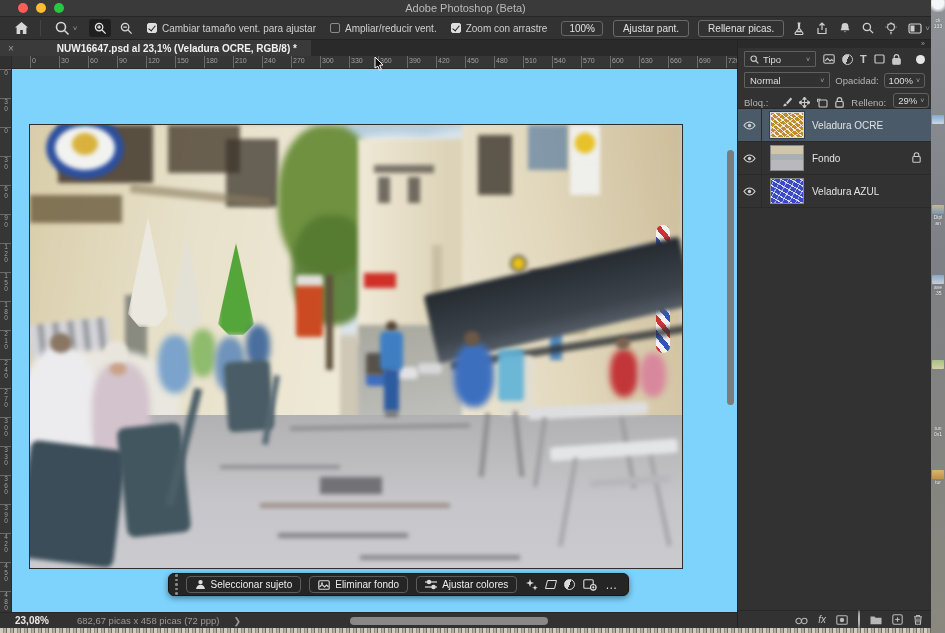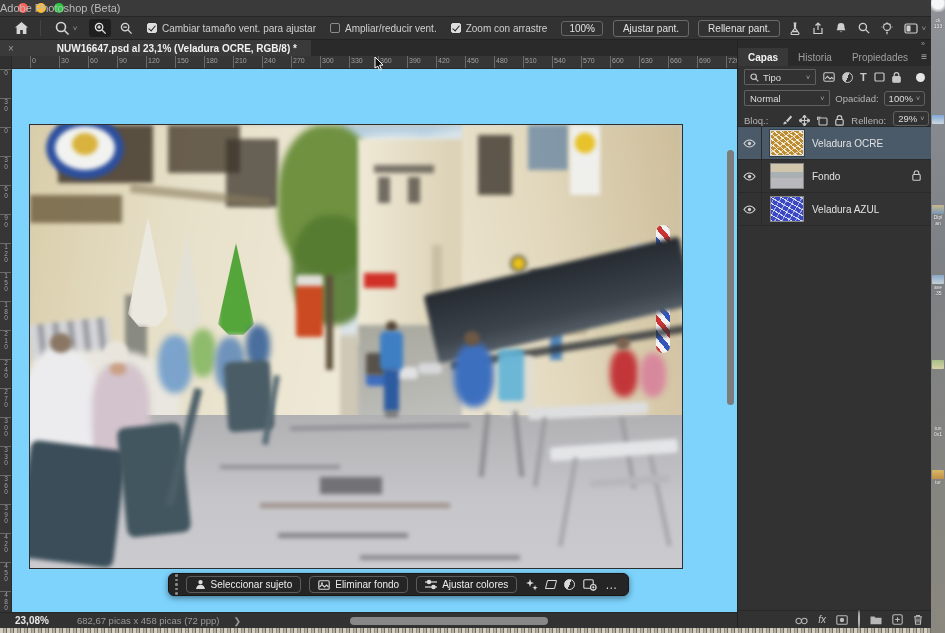--- a/index.html
+++ b/index.html
@@ -18,21 +18,21 @@
   .desktop-bottom { position:absolute; left:0; bottom:0; width:931px; height:5px;
     background:repeating-linear-gradient(90deg,#d2cdbf 0 3px,#8f8a80 3px 4px,#b5b0a4 4px 6px,#6f6a62 6px 7px); }
 
   
   .window { position:absolute; left:0; top:0; width:931px; height:628px; display:flex; flex-direction:column; background:#323232; }
 
   .titlebar { height:16px; background:#3a3a3a; display:flex; align-items:center; position:relative; flex:0 0 auto; }
   .lights { display:flex; gap:8px; margin-left:18px; }
   .light { width:10px; height:10px; border-radius:50%; }
   .light.r{background:#ff5f57}.light.y{background:#febc2e}.light.g{background:#28c840}
-  .win-title { position:absolute; left:0; right:0; text-align:left; color:#b9b9b9; font-size:11px; }
+  .win-title { position:absolute; left:0; right:0; text-align:center; color:#b9b9b9; font-size:11px; }
 
   
   .optionsbar { height:24px; background:#323232; border-top:1px solid #262626; border-bottom:1px solid #232323;
     display:flex; align-items:center; color:#d6d6d6; font-size:10px; flex:0 0 auto; }
   .ob-group { display:flex; align-items:center; }
   .ob-sep { width:1px; height:16px; background:#444; margin:0 8px; }
   .tool-btn { width:22px; height:18px; display:flex; align-items:center; justify-content:center; border-radius:3px; }
   .tool-btn.active { background:#1f1f1f; }
   .chk { display:flex; align-items:center; gap:5px; margin-right:14px; white-space:nowrap; color:#cfcfcf; }
   .box { width:10px; height:10px; border-radius:2px; border:1px solid #8c8c8c; position:relative; flex:0 0 auto; }
@@ -226,21 +226,21 @@
       <label class="chk">
         <span class="box"></span>
         <span>Ampliar/reducir vent.</span>
       </label>
       <label class="chk">
         <span class="box checked"></span>
         <span>Zoom con arrastre</span>
       </label>
       <span class="val-box">100%</span>
       <span class="ob-btn">Ajustar pant.</span>
-      <span class="ob-btn">Rellenar pant.</span>
+      <span class="ob-btn">Rellenar picas.</span>
 
       <div class="ob-right">
         <span>
           <svg width="12" height="13" viewBox="0 0 12 13" fill="none" stroke="#cfcfcf" stroke-width="1.2">
               <path d="M4.5 1h3M5.5 1v4L9.8 11a1 1 0 01-.9 1.5H3.1a1 1 0 01-.9-1.5L6.5 5V1"></path>
               <path d="M3.5 9.5h5" stroke-width="1.6"></path>
             </svg>
         </span>
         <span>
           <svg width="12" height="13" viewBox="0 0 12 13" fill="none" stroke="#cfcfcf" stroke-width="1.2">
@@ -550,26 +550,20 @@
           <span class="zoom-pct">23,08%</span>
           <span class="doc-info">682,67 picas x 458 picas (72 ppp)</span>
           <span class="status-chev">❯</span>
           <span class="h-scroll"></span>
         </div>
       </div>
 
       <div class="panel">
         <div class="panel-collapse">»</div>
 
-        <div class="panel-tabs">
-          <span class="p-tab active">Capas</span>
-          <span class="p-tab">Historia</span>
-          <span class="p-tab">Propiedades</span>
-          <span class="panel-menu">≡</span>
-        </div>
 
         <div class="filter-row">
           <span class="select" style="width:72px">
             <svg width="9" height="9" viewBox="0 0 14 14" stroke="#c8c8c8" stroke-width="1.8" fill="none">
                 <circle cx="5.7" cy="5.7" r="4.2"></circle>
                 <line x1="9" y1="9" x2="13" y2="13"></line>
               </svg>
             <span>Tipo</span>
             <span class="arrow">˅</span>
           </span>

